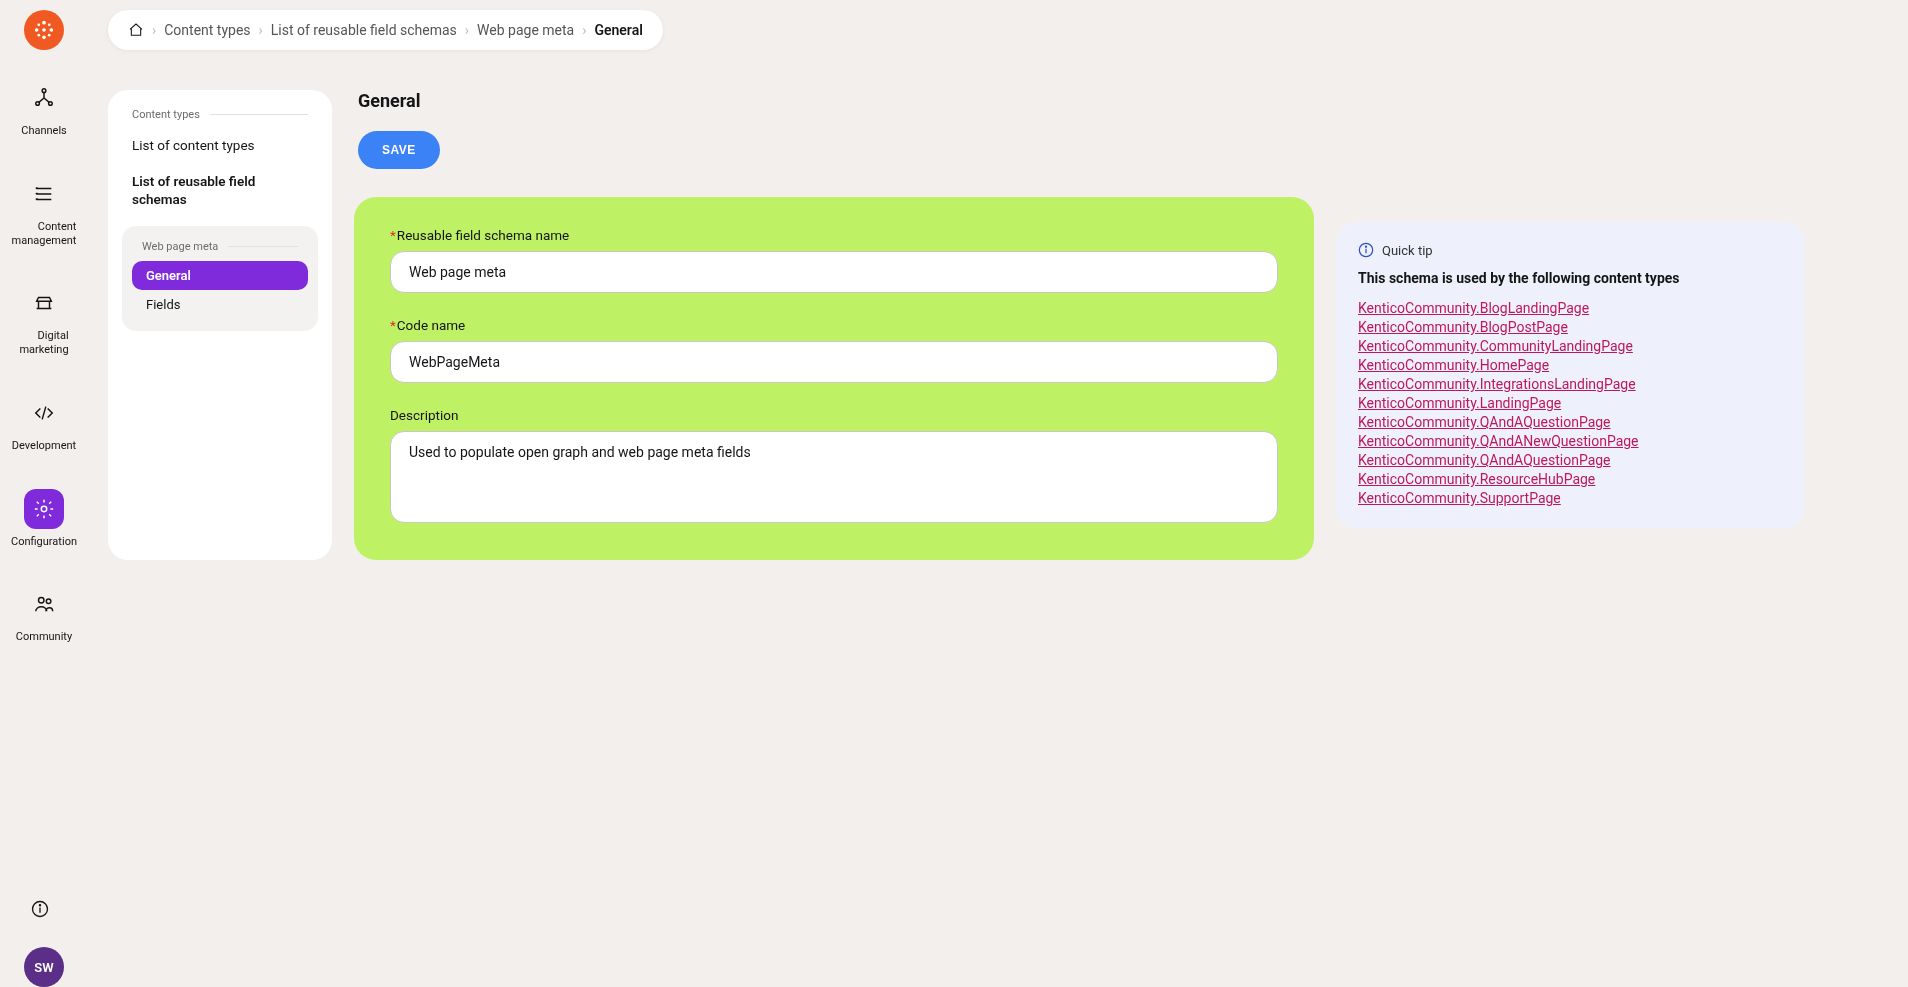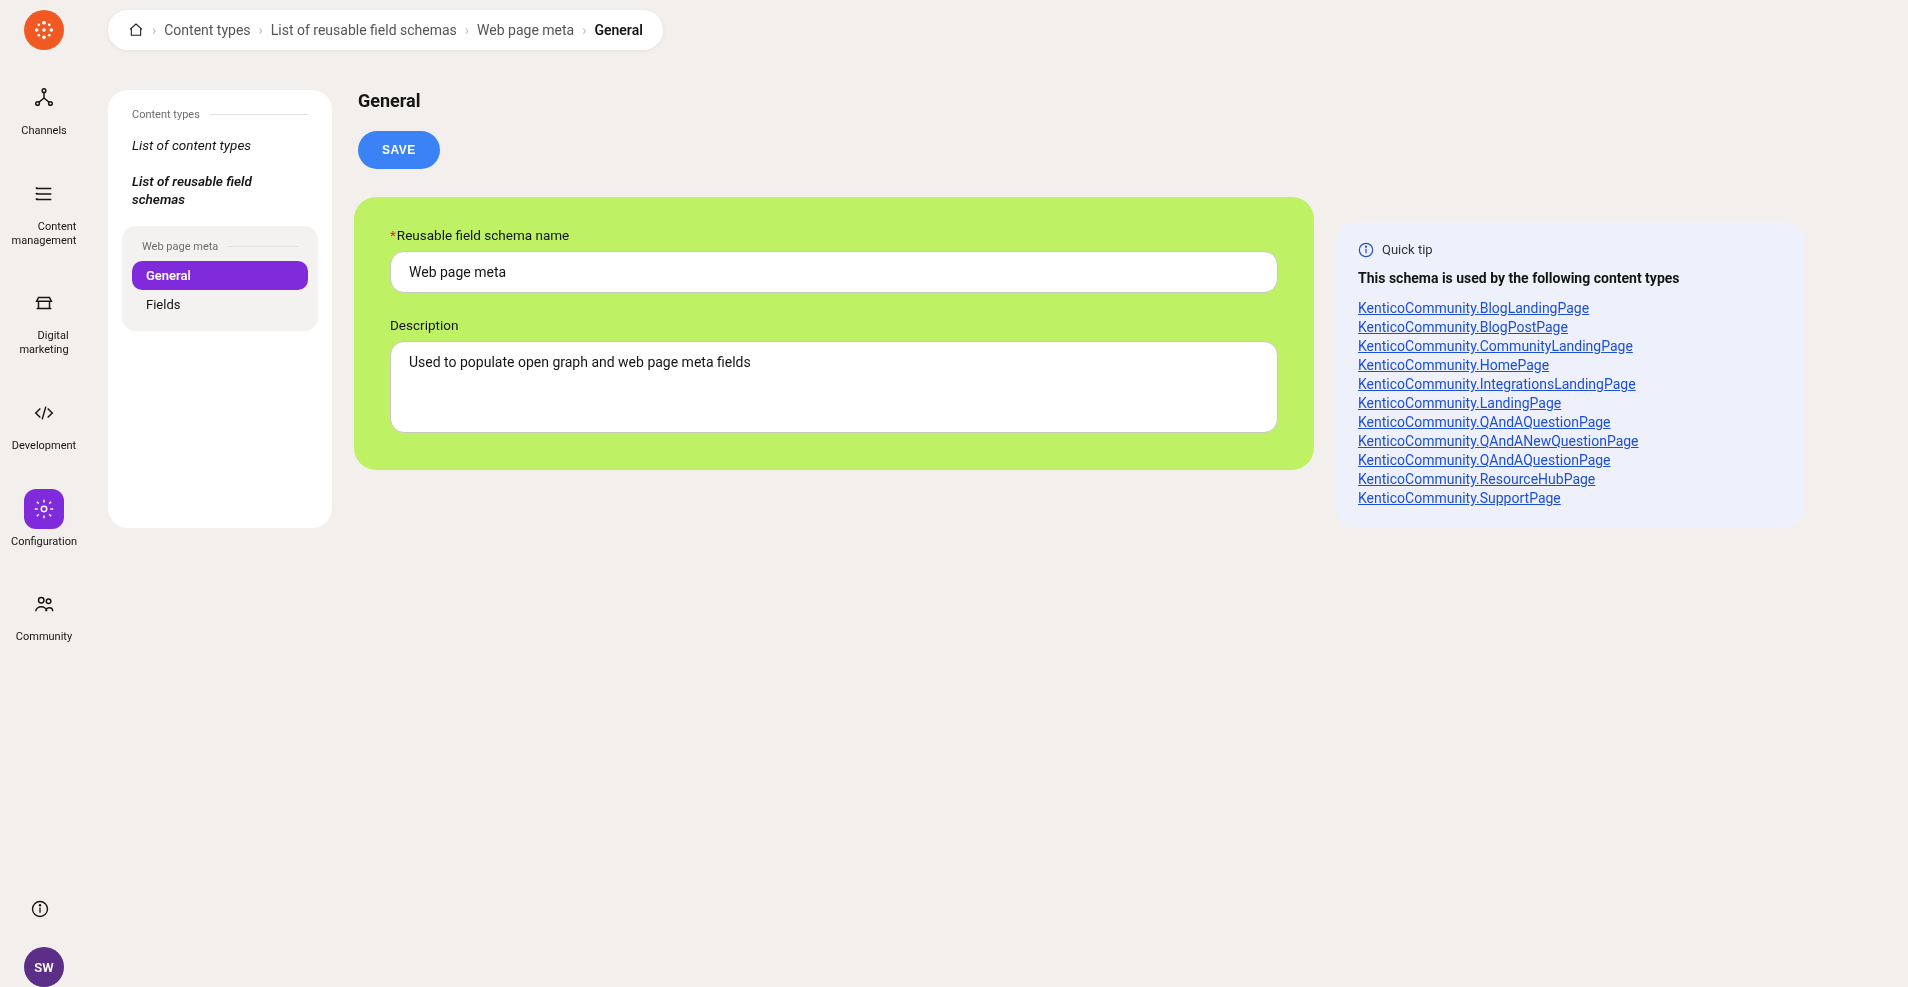--- a/index.html
+++ b/index.html
@@ -132,21 +132,20 @@
     height: 1px;
     background: #e3e0de;
   }
   .sp-item {
     padding: 7px 10px;
     font-size: 13.5px;
     color: #151515;
     cursor: pointer;
     border-radius: 8px;
     line-height: 1.35;
-    font-style: italic;
   }
   .sp-item.bold { font-weight: 600; }
   .sp-item + .sp-item { margin-top: 4px; }
 
   .sub-panel {
     background: #f4f2f0;
     border-radius: 14px;
     padding: 14px 10px 12px 10px;
     margin-top: 10px;
   }
@@ -226,37 +225,38 @@
   .tip-panel {
     width: 468px;
     background: #eef1fb;
     border-radius: 20px;
     padding: 20px 22px 22px 22px;
     align-self: flex-start;
     margin-top: 132px;
   }
   .tip-header {
     display: flex;
+    align-items: center;
     gap: 8px;
     margin-bottom: 12px;
   }
   .tip-header svg { width: 16px; height: 16px; stroke: #2b4ec9; fill:none; stroke-width:1.8; }
   .tip-header-text { font-size: 13px; color: #333; }
   .tip-title {
     font-size: 14px;
     font-weight: 700;
     margin-bottom: 14px;
   }
   .tip-links {
     display: flex;
     flex-direction: column;
     gap: 3px;
   }
   .tip-links a {
-    color: #1d4ed8;
+    color: #be185d;
     text-decoration: underline;
     font-size: 14px;
     cursor: pointer;
   }
 </style>
 </head>
 <body>
 
 <div class="left-nav">
   <div class="logo">
@@ -381,20 +381,24 @@
     </div>
 
     <div class="main-col">
       <div class="page-title">General</div>
       <button class="save-btn">SAVE</button>
 
       <div class="form-card">
         <div class="field-group">
           <label class="field-label"><span class="req">*</span><span>Reusable field schema name</span></label>
           <input class="text-input" type="text" value="Web page meta" style="">
+        </div>
+        <div class="field-group">
+          <label class="field-label"><span class="req">*</span><span>Code name</span></label>
+          <input class="text-input" type="text" value="WebPageMeta" style="">
         </div>
         <div class="field-group" style="margin-bottom:0">
           <label class="field-label">Description</label>
           <textarea class="textarea-input" style="">Used to populate open graph and web page meta fields</textarea>
         </div>
       </div>
     </div>
 
     <div class="tip-panel">
       <div class="tip-header">

